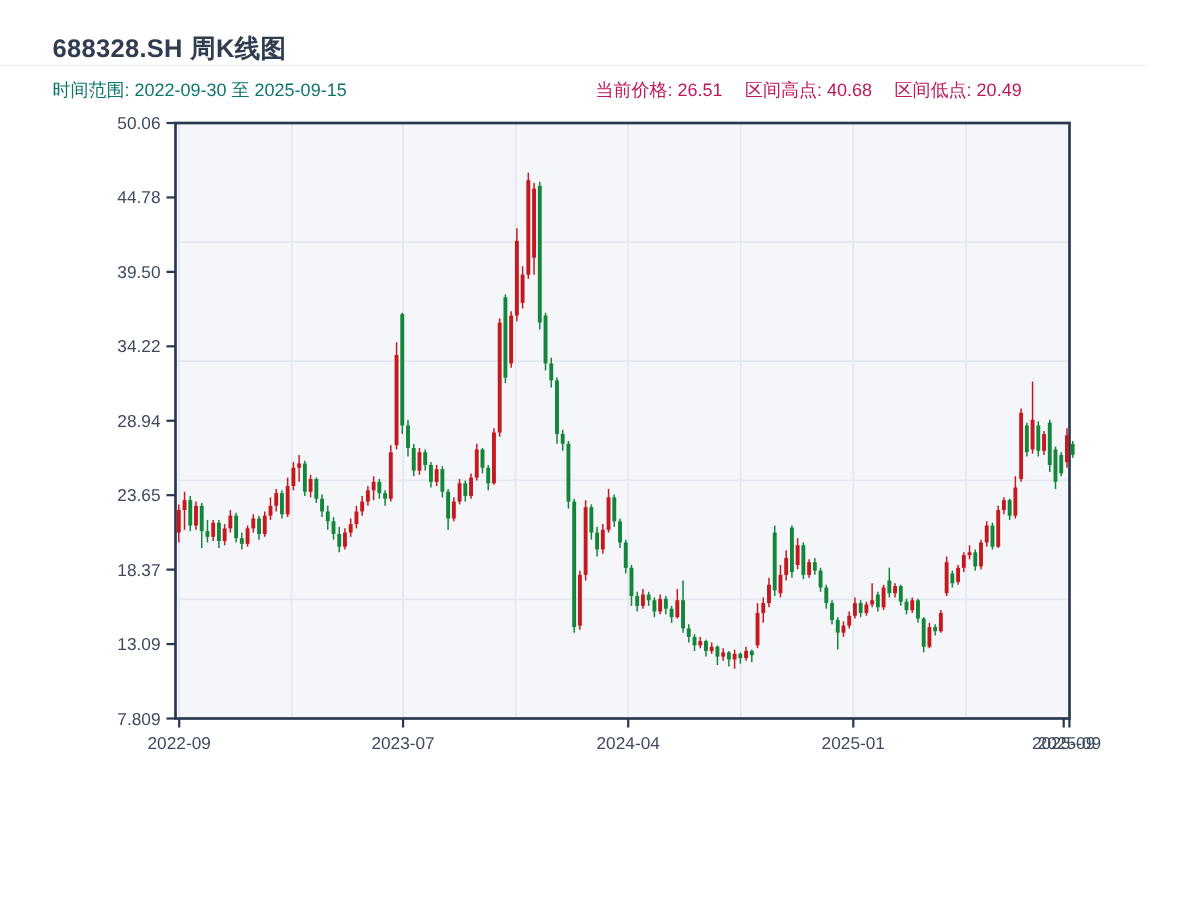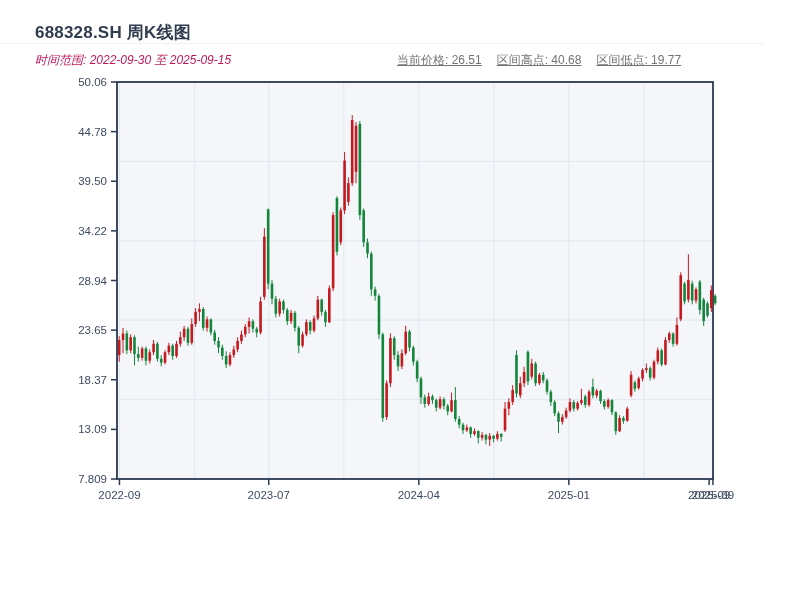--- a/index.html
+++ b/index.html
@@ -1,37 +1,37 @@
 <!DOCTYPE html>
 <html><head>
 <meta charset="utf-8">
 <style>
   html,body{margin:0;padding:0;background:#ffffff;}
   .screen{position:relative;width:764px;height:600px;background:#ffffff;overflow:hidden;
           font-family:"Liberation Sans","DejaVu Sans",sans-serif;}
   .chart-title{position:absolute;left:35px;top:21px;font-size:17px;font-weight:600;
                color:#303c50;letter-spacing:.2px;white-space:nowrap;}
   .header-rule{position:absolute;left:0;top:43px;width:800px;height:1px;background:#eef1f5;}
-  .date-range{position:absolute;left:35px;top:52px;font-size:12px;color:#be185d;white-space:nowrap;font-style:italic;}
-  .stats{position:absolute;left:397px;top:52px;font-size:12px;color:#737373;
-         display:flex;gap:15px;white-space:nowrap;text-decoration:underline;}
+  .date-range{position:absolute;left:35px;top:52px;font-size:12px;color:#0f766e;white-space:nowrap;}
+  .stats{position:absolute;left:397px;top:52px;font-size:12px;color:#be185d;
+         display:flex;gap:15px;white-space:nowrap;}
   svg.kline{position:absolute;left:0;top:0;}
   svg.kline text{font-family:"Liberation Sans","DejaVu Sans",sans-serif;}
 </style>
 </head>
 <body>
 
 <div class="screen">
   <div class="chart-title">688328.SH 周K线图</div>
   <div class="header-rule"></div>
   <div class="date-range">时间范围: 2022-09-30 至 2025-09-15</div>
   <div class="stats">
     <span>当前价格: 26.51</span>
     <span>区间高点: 40.68</span>
-    <span>区间低点: 19.77</span>
+    <span>区间低点: 20.49</span>
   </div>
   <svg class="kline" id="kchart" width="800" height="600" viewBox="0 0 800 600">
       <rect x="117" y="82" width="596" height="397" fill="#f4f6fa"></rect>
       <line x1="117" x2="713" y1="161.4" y2="161.4" stroke="#e4e9f1" stroke-width="1.2"></line>
       <line x1="117" x2="713" y1="240.8" y2="240.8" stroke="#e4e9f1" stroke-width="1.2"></line>
       <line x1="117" x2="713" y1="320.2" y2="320.2" stroke="#e4e9f1" stroke-width="1.2"></line>
       <line x1="117" x2="713" y1="399.6" y2="399.6" stroke="#e4e9f1" stroke-width="1.2"></line>
       <line x1="119.4674" x2="119.4674" y1="82" y2="479" stroke="#e4e9f1" stroke-width="1.2"></line>
       <line x1="194.4922" x2="194.4922" y1="82" y2="479" stroke="#e4e9f1" stroke-width="1.2"></line>
       <line x1="268.7148" x2="268.7148" y1="82" y2="479" stroke="#e4e9f1" stroke-width="1.2"></line>

